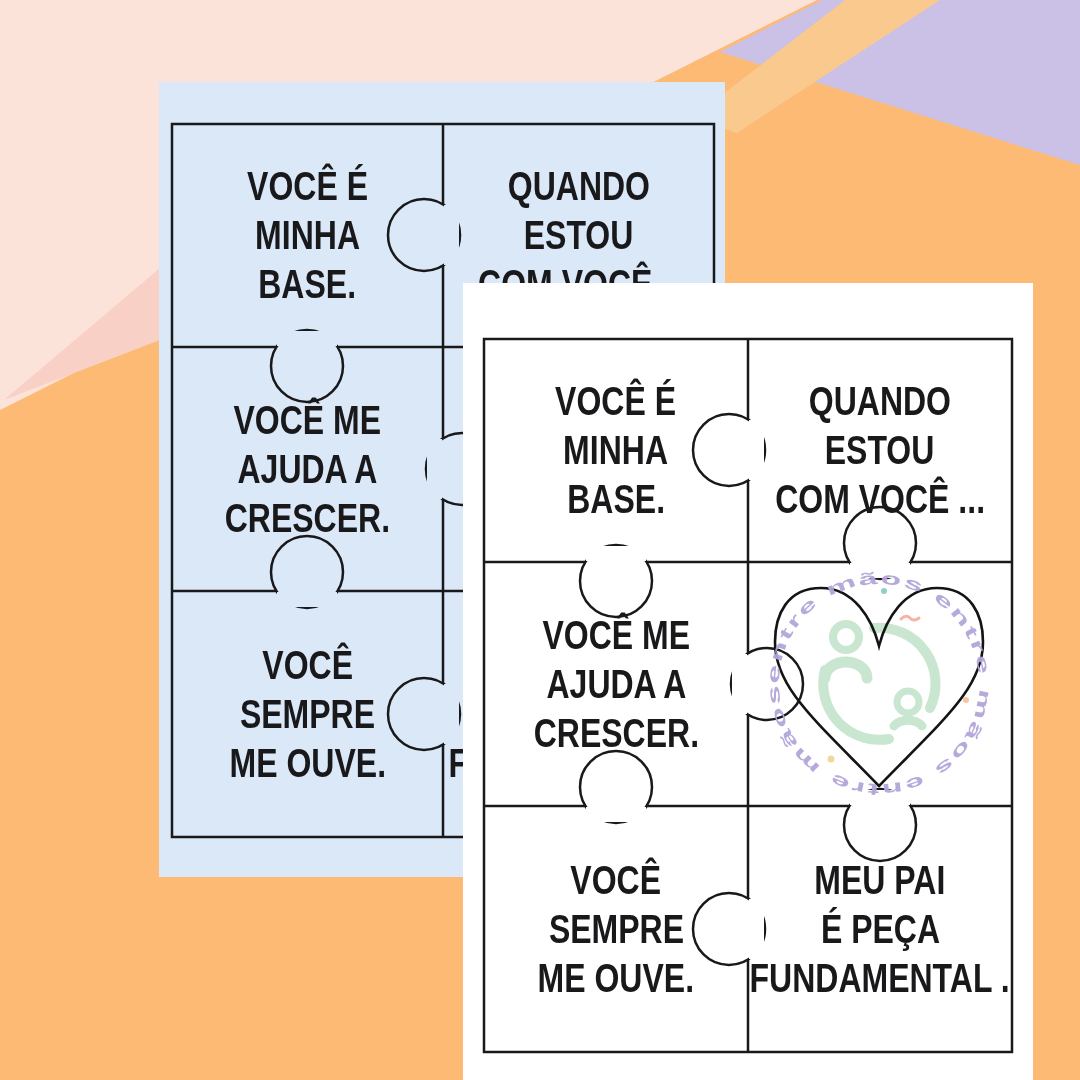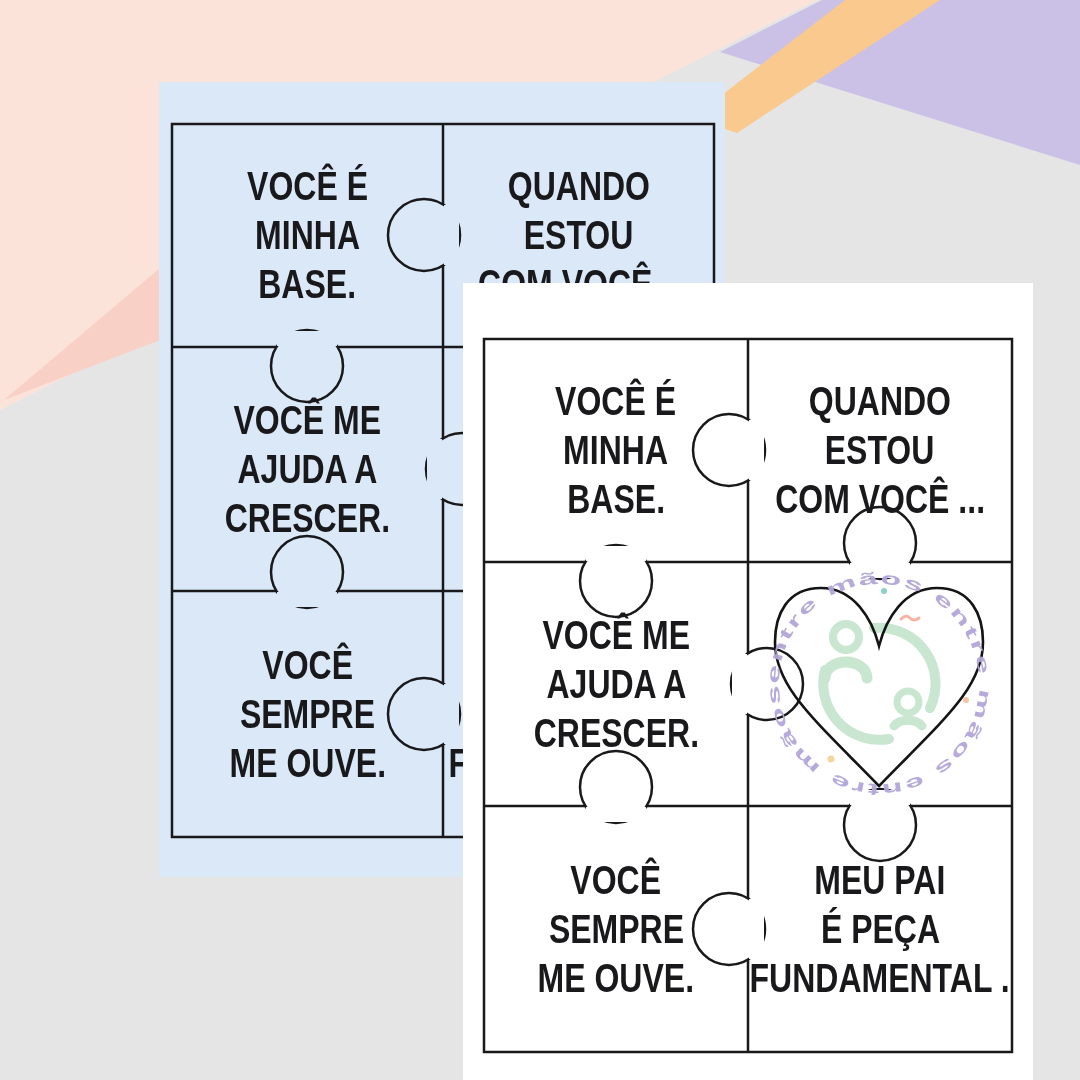--- a/index.html
+++ b/index.html
@@ -13,21 +13,21 @@
     --wm-purple:#b3a6da;
     --wm-green:#c9e6d0;
     --acc-teal:#8fd0cb;
     --acc-salmon:#f8b2a3;
     --acc-peach:#f6c3a5;
     --acc-yellow:#f4d79e;
   }
   html,body{margin:0;padding:0;background:#ffffff;}
   #canvas{
     position:relative;width:1080px;height:1080px;overflow:hidden;
-    background:#e5e5e5;font-family:"Liberation Sans",sans-serif;
+    background:#fdba74;font-family:"Liberation Sans",sans-serif;
   }
   #bg-shapes{position:absolute;left:0;top:0;z-index:0;}
   .sheet{position:absolute;}
   #back-sheet{left:159px;top:82px;width:566px;height:795px;background:var(--sheet-blue);z-index:1;}
   #front-sheet{left:463px;top:283px;width:570px;height:797px;background:var(--sheet-white);z-index:2;}
   .sheet svg{position:absolute;left:0;top:0;}
   .grid-line{stroke:var(--ink);stroke-width:2.5;fill:none;}
   .knob-blue{fill:var(--sheet-blue);stroke:var(--ink);stroke-width:2.5;}
   .knob-white{fill:var(--sheet-white);stroke:var(--ink);stroke-width:2.5;}
   .erase-blue{fill:var(--sheet-blue);stroke:none;}

